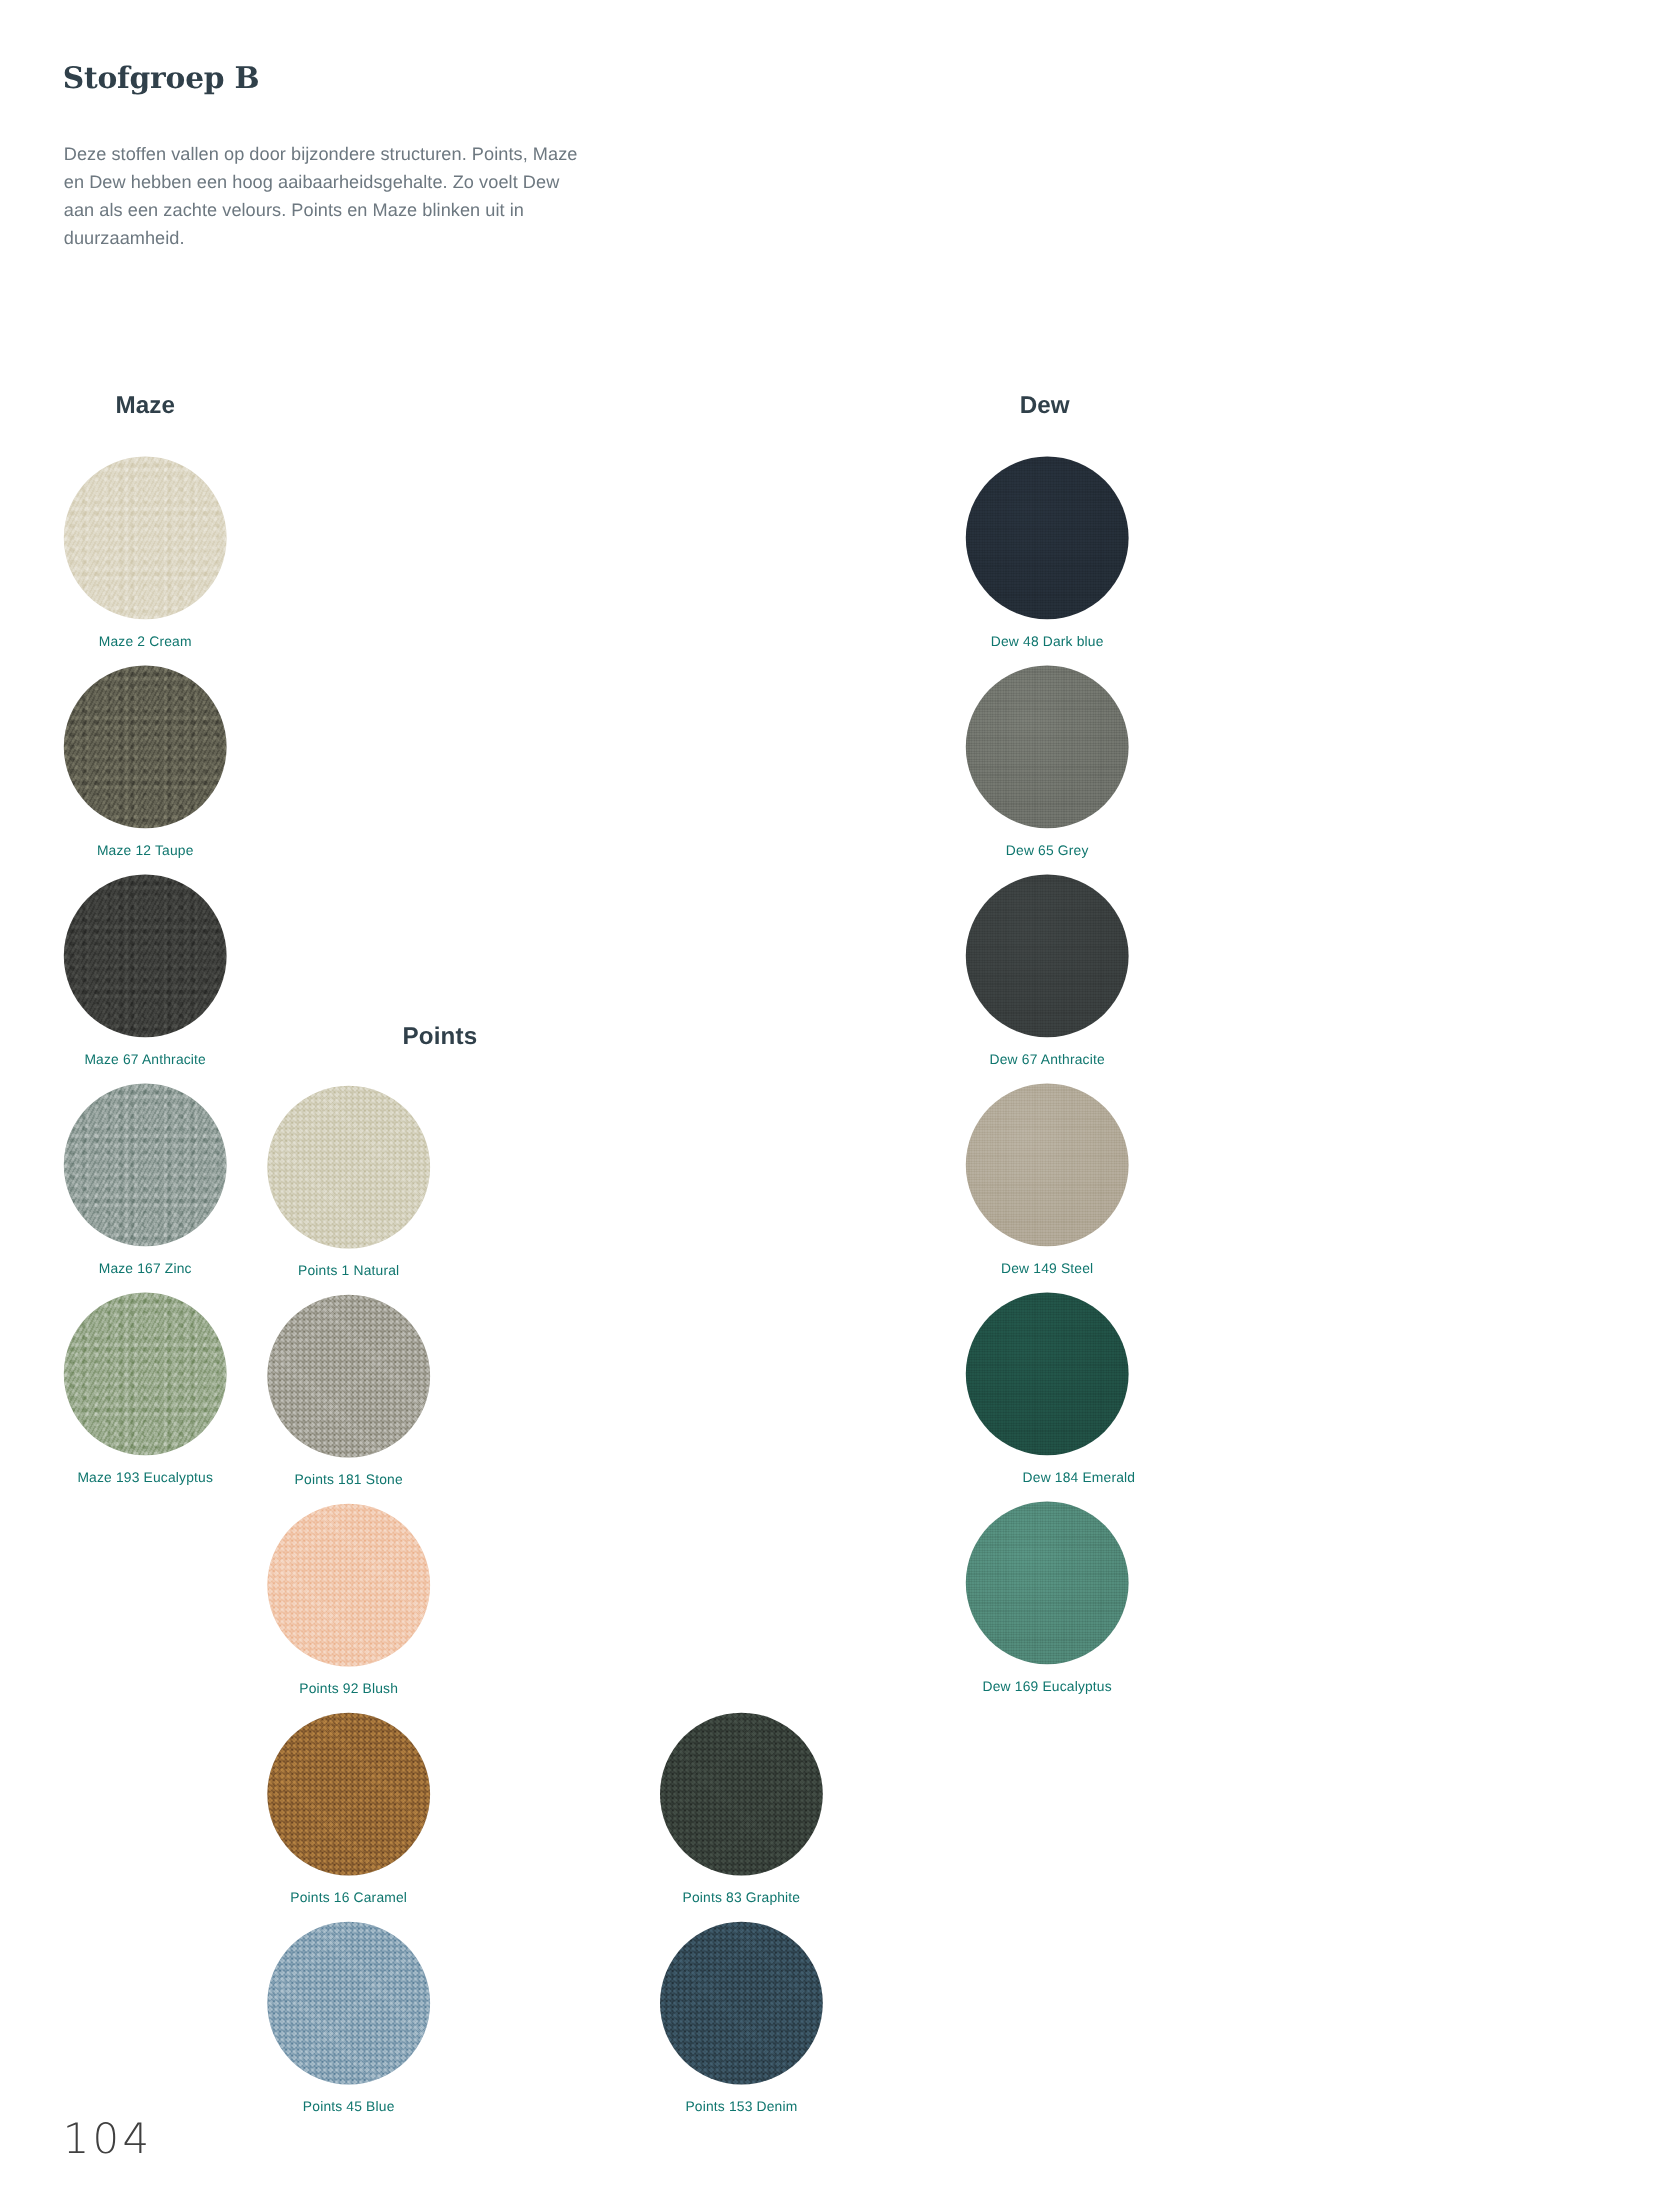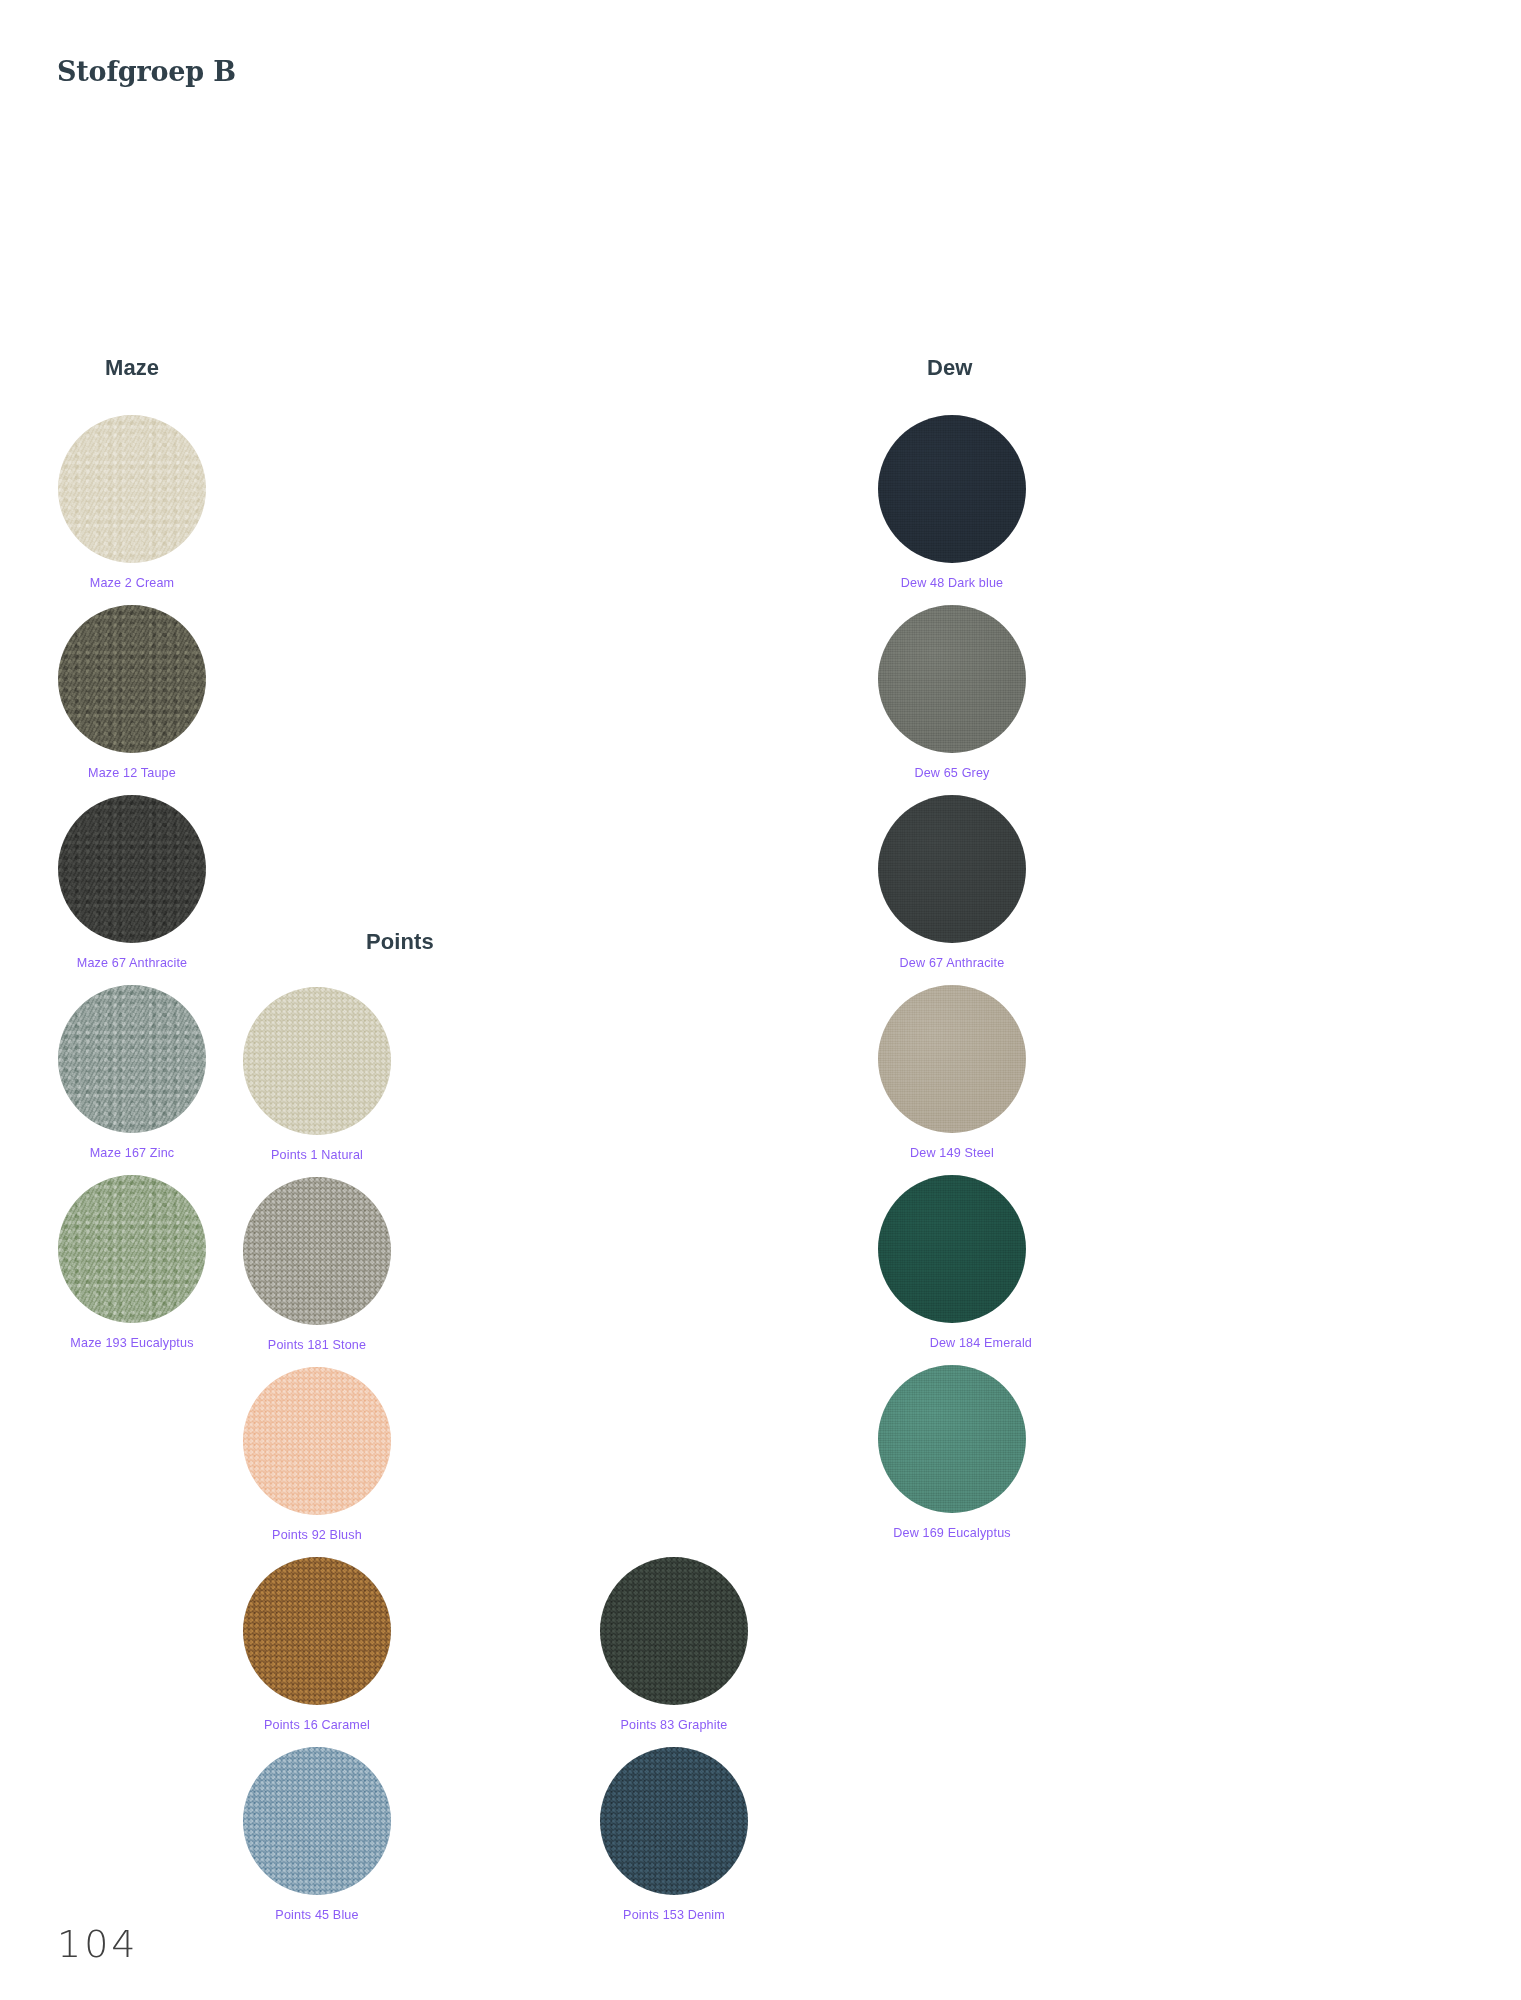--- a/index.html
+++ b/index.html
@@ -115,21 +115,21 @@
       repeating-linear-gradient(90deg, rgba(0,0,0,0.045) 0 1px, rgba(255,255,255,0.04) 1px 2.4px),
       radial-gradient(circle at 38% 32%, rgba(255,255,255,0.10), rgba(0,0,0,0) 62%);
     mix-blend-mode: overlay;
     opacity: 0.85;
   }
 
   .swatch-caption {
     margin-top: 12px;
     font-size: 12.6px;
     line-height: 16px;
-    color: #8b5cf6;
+    color: #0f766e;
     letter-spacing: 0.15px;
     white-space: nowrap;
   }
 
   
   .page-number {
     position: absolute;
     left: 57px;
     bottom: 34px;
     font-size: 38px;
@@ -139,20 +139,21 @@
     font-family: "DejaVu Sans", sans-serif;
   }
 </style>
 </head>
 <body>
 
 <div class="page">
 
   <h1 class="page-title">Stofgroep B</h1>
 
+  <p class="intro-paragraph">Deze stoffen vallen op door bijzondere structuren. Points, Maze en Dew hebben een hoog aaibaarheidsgehalte. Zo voelt Dew aan als een zachte velours. Points en Maze blinken uit in duurzaamheid.</p>
 
   <div id="headings-layer">
       <div class="group-heading" style="left: 105px; top: 355px;">Maze</div>
       <div class="group-heading" style="left: 366px; top: 929px;">Points</div>
       <div class="group-heading" style="left: 927px; top: 355px;">Dew</div>
     </div>
 
   <div id="swatch-layer">
       <div class="swatch" style="left: 52px; top: 415px;">
         <div class="swatch-disc tex-maze" style="background-color: rgb(220, 214, 194);"></div>

